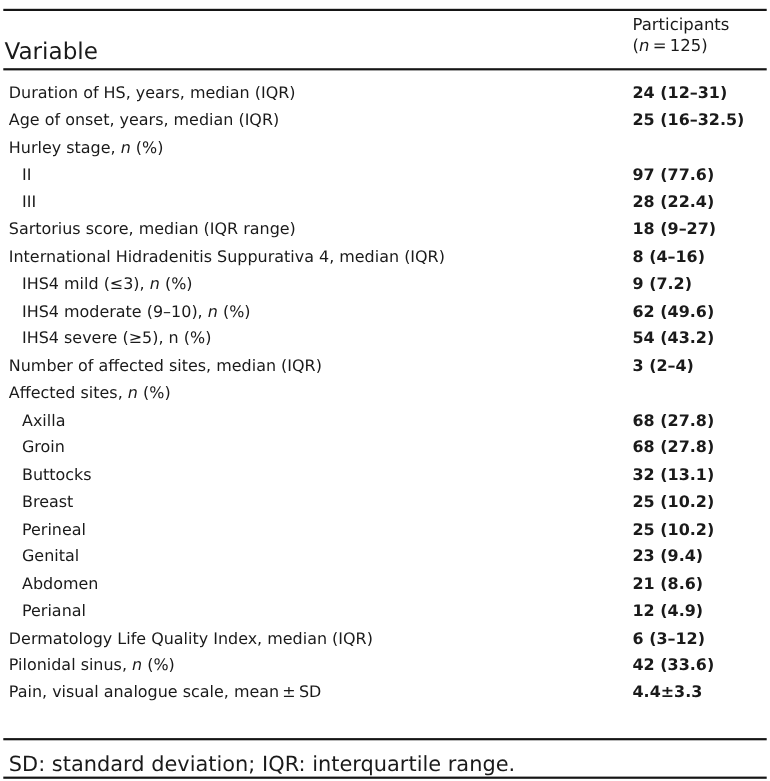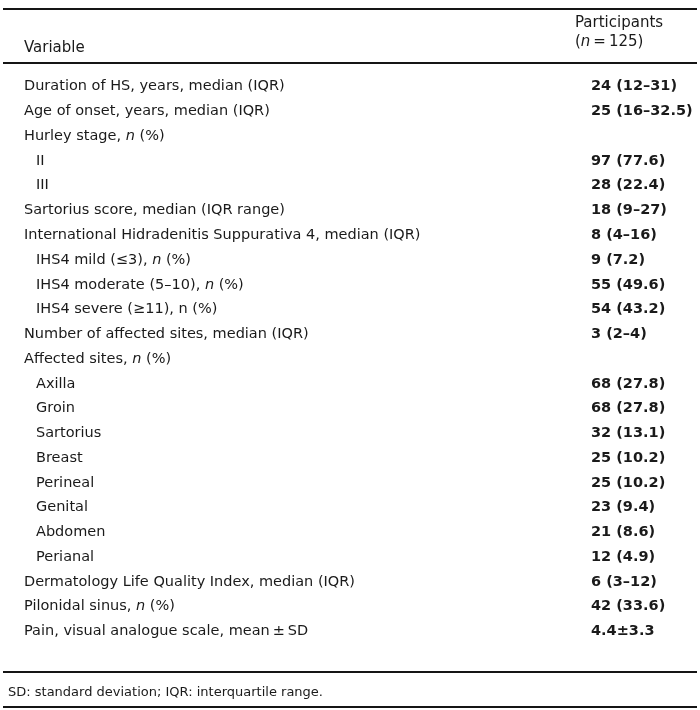--- a/index.html
+++ b/index.html
@@ -23,42 +23,41 @@
     height: 2px;
     background: #151515;
   }
   .rule-top      { top: 8px; }
   .rule-header   { top: 62px; }
   .rule-footnote { top: 671px; }
   .rule-bottom   { top: 706px; }
 
   .col-header-variable {
     position: absolute;
-    left: 24px;
+    left: 4px;
     top: 38px;
-    font-size: 15px;
+    font-size: 21px;
     line-height: 19px;
     white-space: nowrap;
   }
   .col-header-participants {
     position: absolute;
     left: 575px;
     top: 13px;
     font-size: 15px;
     line-height: 19px;
     white-space: nowrap;
   }
 
   .table-body {
     position: absolute;
     top: 66px;
     left: 0;
     right: 0;
     padding-top: 7px;
-    margin-left: 16px;
   }
   .row {
     position: relative;
     height: 24.78px;
     display: flex;
     align-items: center;
     font-size: 14.5px;
     white-space: nowrap;
   }
   .row .label {
@@ -75,21 +74,21 @@
     display: flex;
     align-items: center;
     font-weight: bold;
   }
   i { font-style: italic; }
 
   .footnote {
     position: absolute;
     left: 8px;
     top: 684px;
-    font-size: 13px;
+    font-size: 19px;
     white-space: nowrap;
   }
 </style>
 </head>
 <body>
 
 <div class="page">
 
   <div class="rule rule-top"></div>
 
@@ -129,45 +128,45 @@
       </div>
       <div class="row">
         <div class="label"><span>International Hidradenitis Suppurativa 4, median (IQR)</span></div>
         <div class="value">8 (4–16)</div>
       </div>
       <div class="row">
         <div class="label indent"><span>IHS4 mild (≤3), </span><i>n</i><span> (%)</span></div>
         <div class="value">9 (7.2)</div>
       </div>
       <div class="row">
-        <div class="label indent"><span>IHS4 moderate (5–10), </span><i>n</i><span> (%)</span></div>
-        <div class="value">55 (49.6)</div>
-      </div>
-      <div class="row">
-        <div class="label indent"><span>IHS4 severe (≥11), n (%)</span></div>
+        <div class="label indent"><span>IHS4 moderate (9–10), </span><i>n</i><span> (%)</span></div>
+        <div class="value">62 (49.6)</div>
+      </div>
+      <div class="row">
+        <div class="label indent"><span>IHS4 severe (≥5), n (%)</span></div>
         <div class="value">54 (43.2)</div>
       </div>
       <div class="row">
         <div class="label"><span>Number of affected sites, median (IQR)</span></div>
         <div class="value">3 (2–4)</div>
       </div>
       <div class="row">
         <div class="label"><span>Affected sites, </span><i>n</i><span> (%)</span></div>
         <div class="value"></div>
       </div>
       <div class="row">
         <div class="label indent"><span>Axilla</span></div>
         <div class="value">68 (27.8)</div>
       </div>
       <div class="row">
         <div class="label indent"><span>Groin</span></div>
         <div class="value">68 (27.8)</div>
       </div>
       <div class="row">
-        <div class="label indent"><span>Sartorius</span></div>
+        <div class="label indent"><span>Buttocks</span></div>
         <div class="value">32 (13.1)</div>
       </div>
       <div class="row">
         <div class="label indent"><span>Breast</span></div>
         <div class="value">25 (10.2)</div>
       </div>
       <div class="row">
         <div class="label indent"><span>Perineal</span></div>
         <div class="value">25 (10.2)</div>
       </div>

